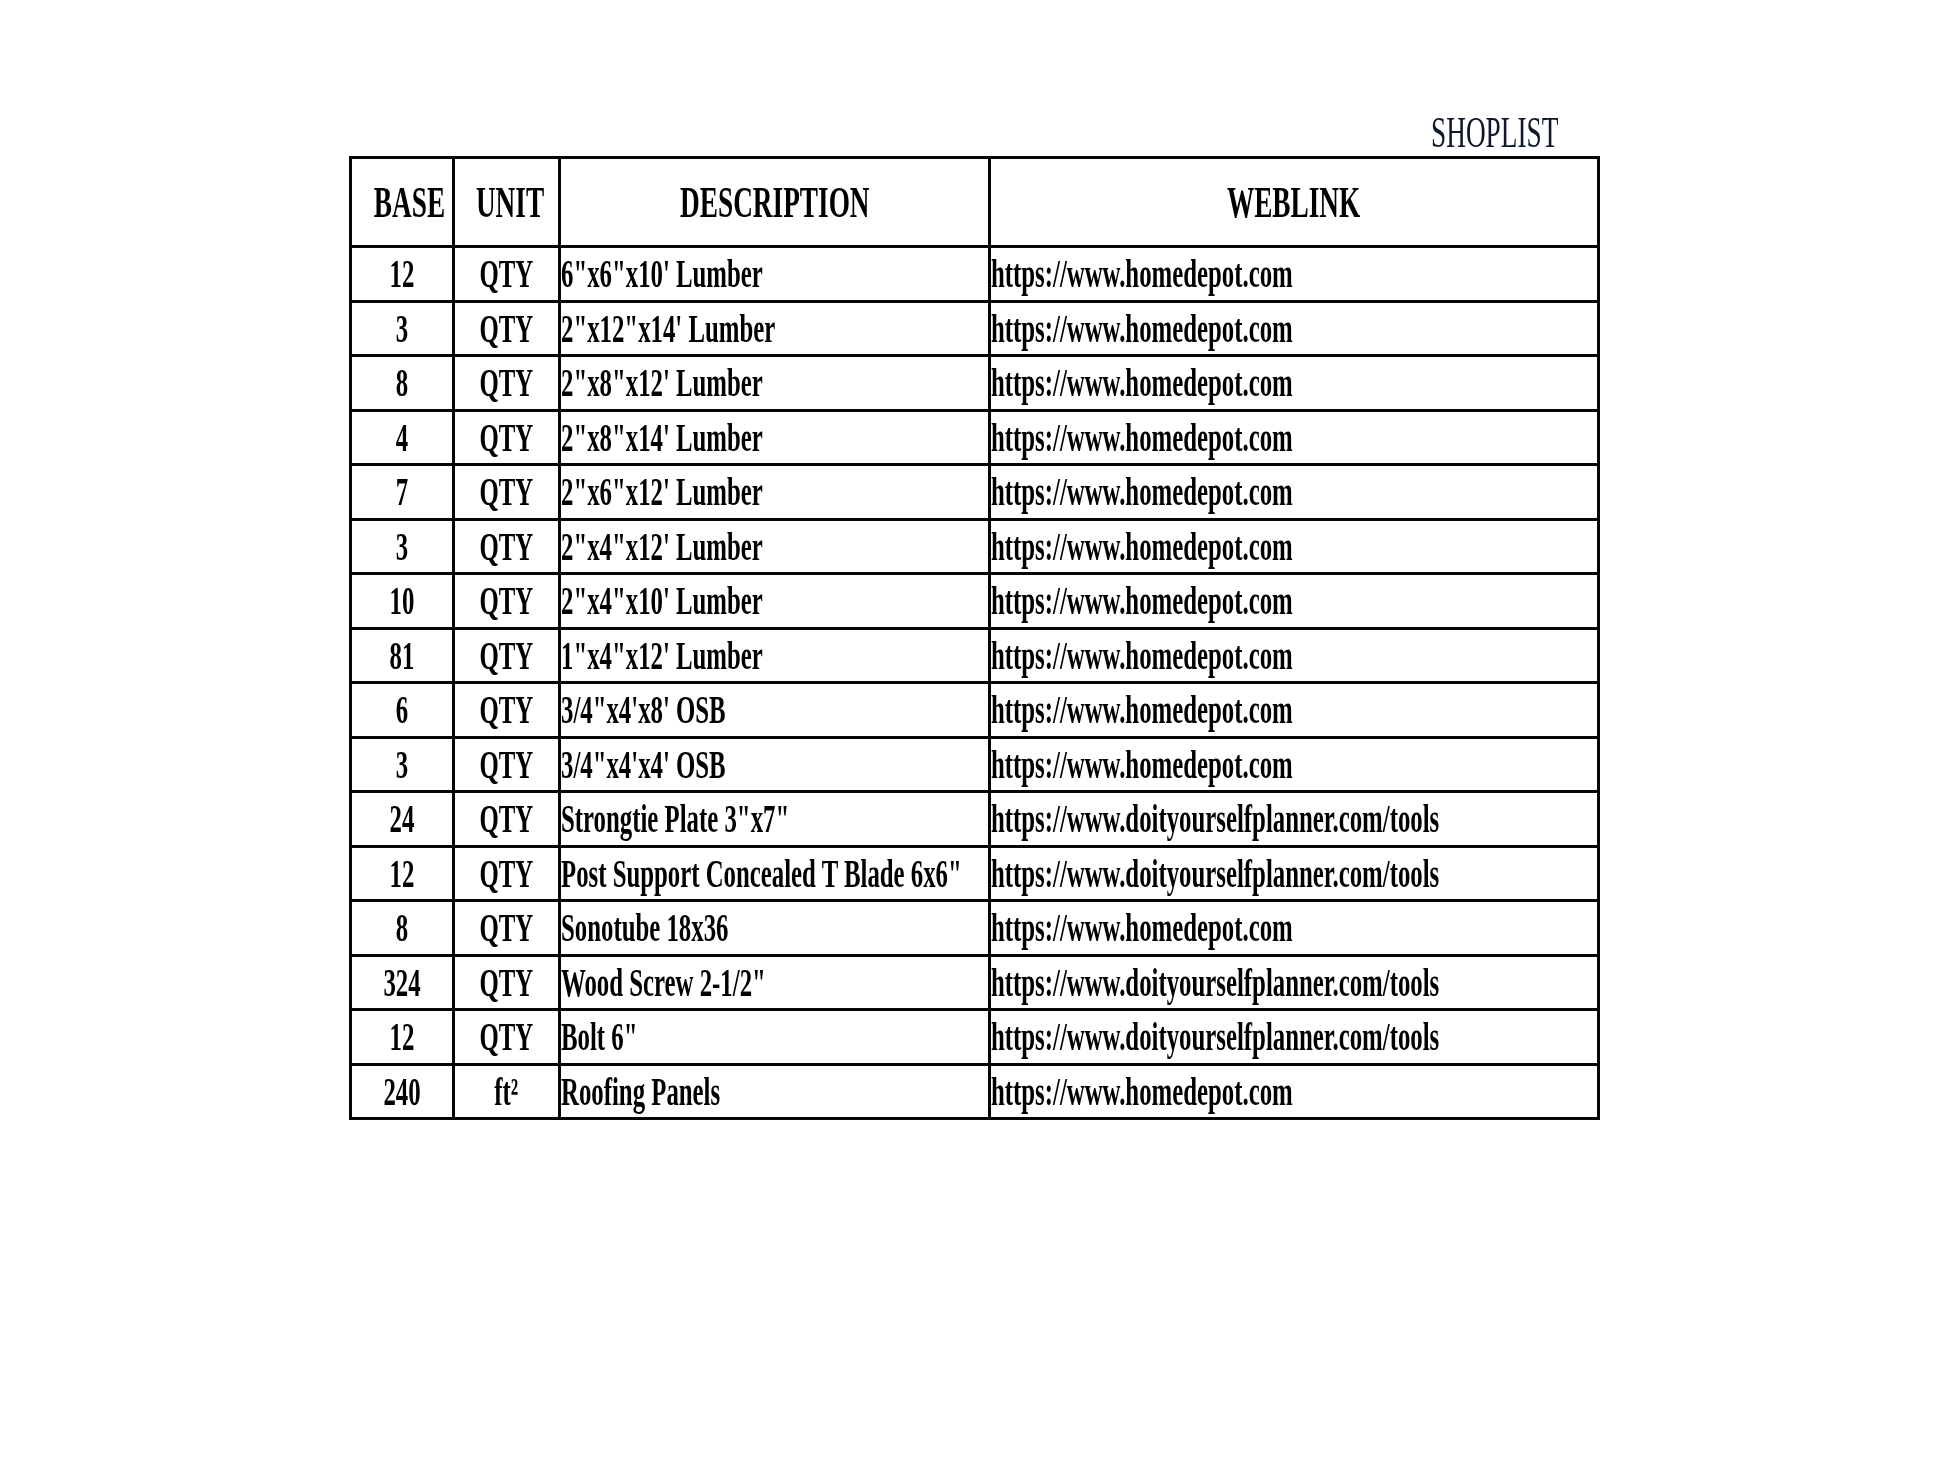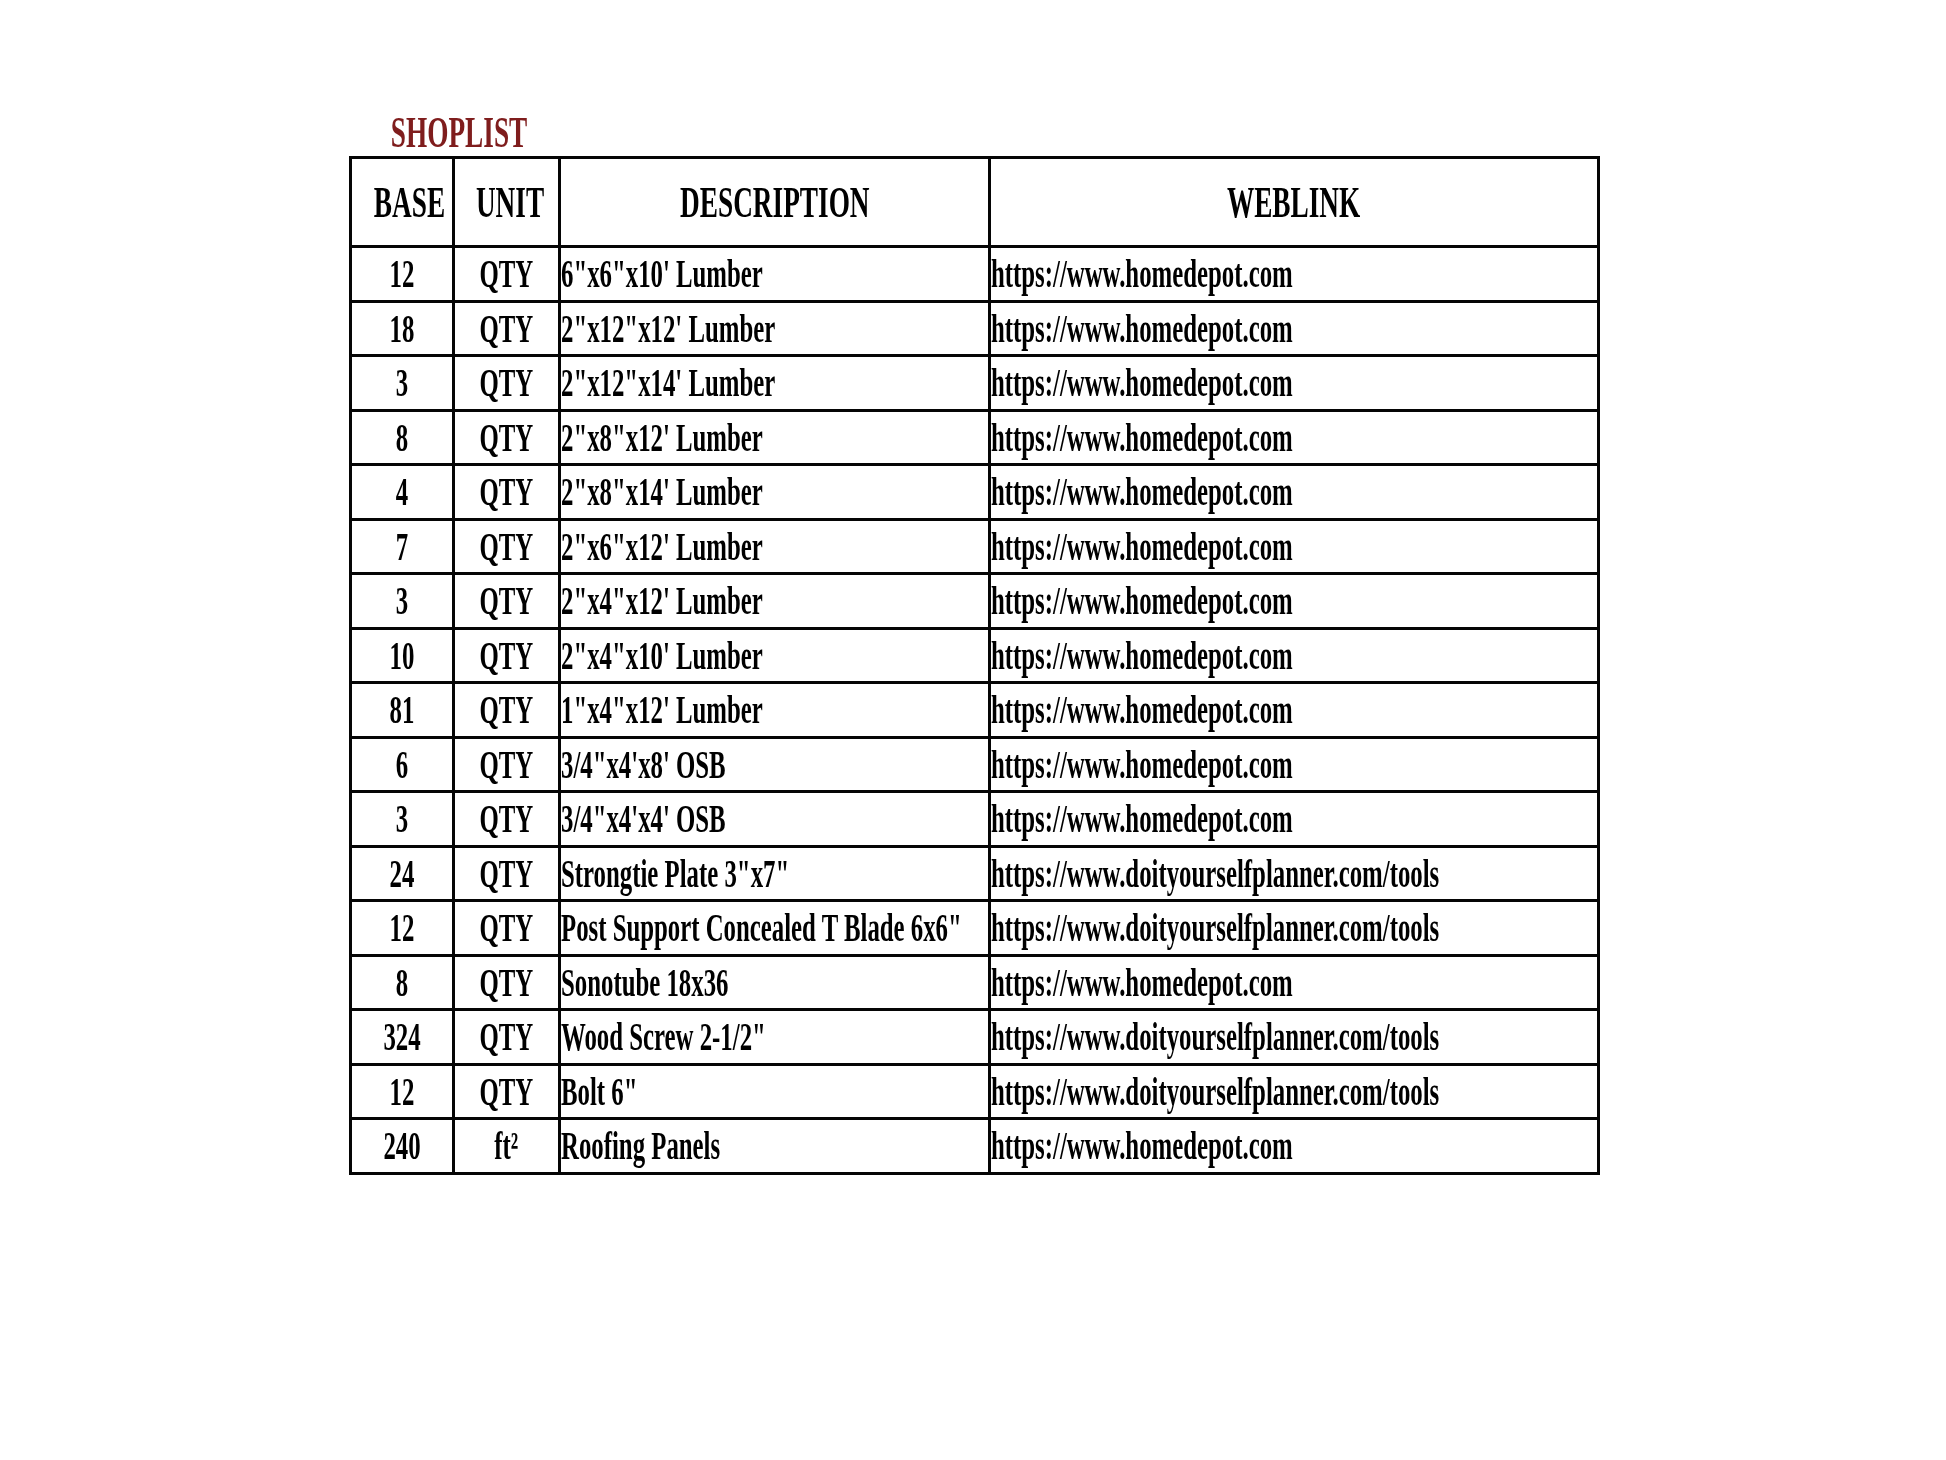--- a/index.html
+++ b/index.html
@@ -14,26 +14,26 @@
     font-family: "Liberation Serif", serif;
     color: #000000;
   }
   .doc {
     position: absolute;
     left: 349px;
     top: 110px;
     width: 1248px;
   }
   .title {
-    text-align: left;
+    text-align: right;
     font-size: 44px;
-    font-weight: bold;
+    font-weight: normal;
     line-height: 46px;
     height: 46px;
-    color: #7f1d1d;
+    color: #0f172a;
   }
   table.shoplist {
     border-collapse: collapse;
     table-layout: fixed;
     width: 1248px;
   }
   table.shoplist th,
   table.shoplist td {
     border: 3px solid #050505;
     padding: 0;
@@ -111,34 +111,20 @@
     </td>
     <td class="l">
       <span class="cond">6"x6"x10' Lumber</span>
     </td>
     <td class="l">
       <span class="cond">https://www.homedepot.com</span>
     </td>
   </tr>
         <tr class="data-row">
     <td class="c">
-      <span class="cond">18</span>
-    </td>
-    <td class="c">
-      <span class="cond">QTY</span>
-    </td>
-    <td class="l">
-      <span class="cond">2"x12"x12' Lumber</span>
-    </td>
-    <td class="l">
-      <span class="cond">https://www.homedepot.com</span>
-    </td>
-  </tr>
-        <tr class="data-row">
-    <td class="c">
       <span class="cond">3</span>
     </td>
     <td class="c">
       <span class="cond">QTY</span>
     </td>
     <td class="l">
       <span class="cond">2"x12"x14' Lumber</span>
     </td>
     <td class="l">
       <span class="cond">https://www.homedepot.com</span>

